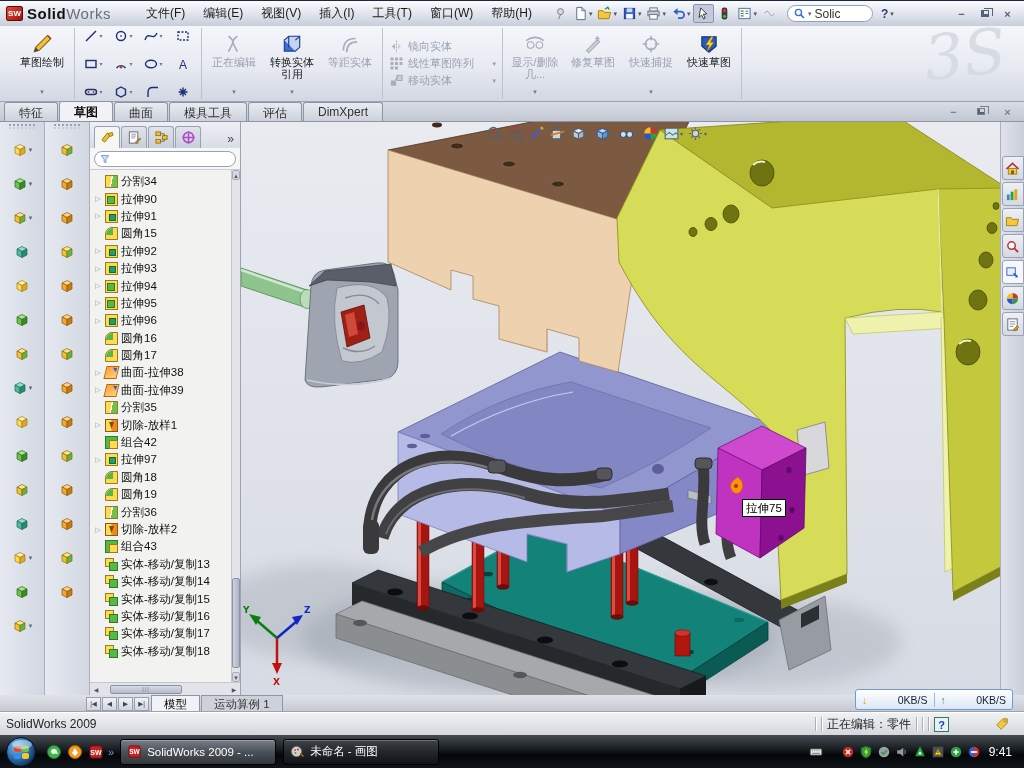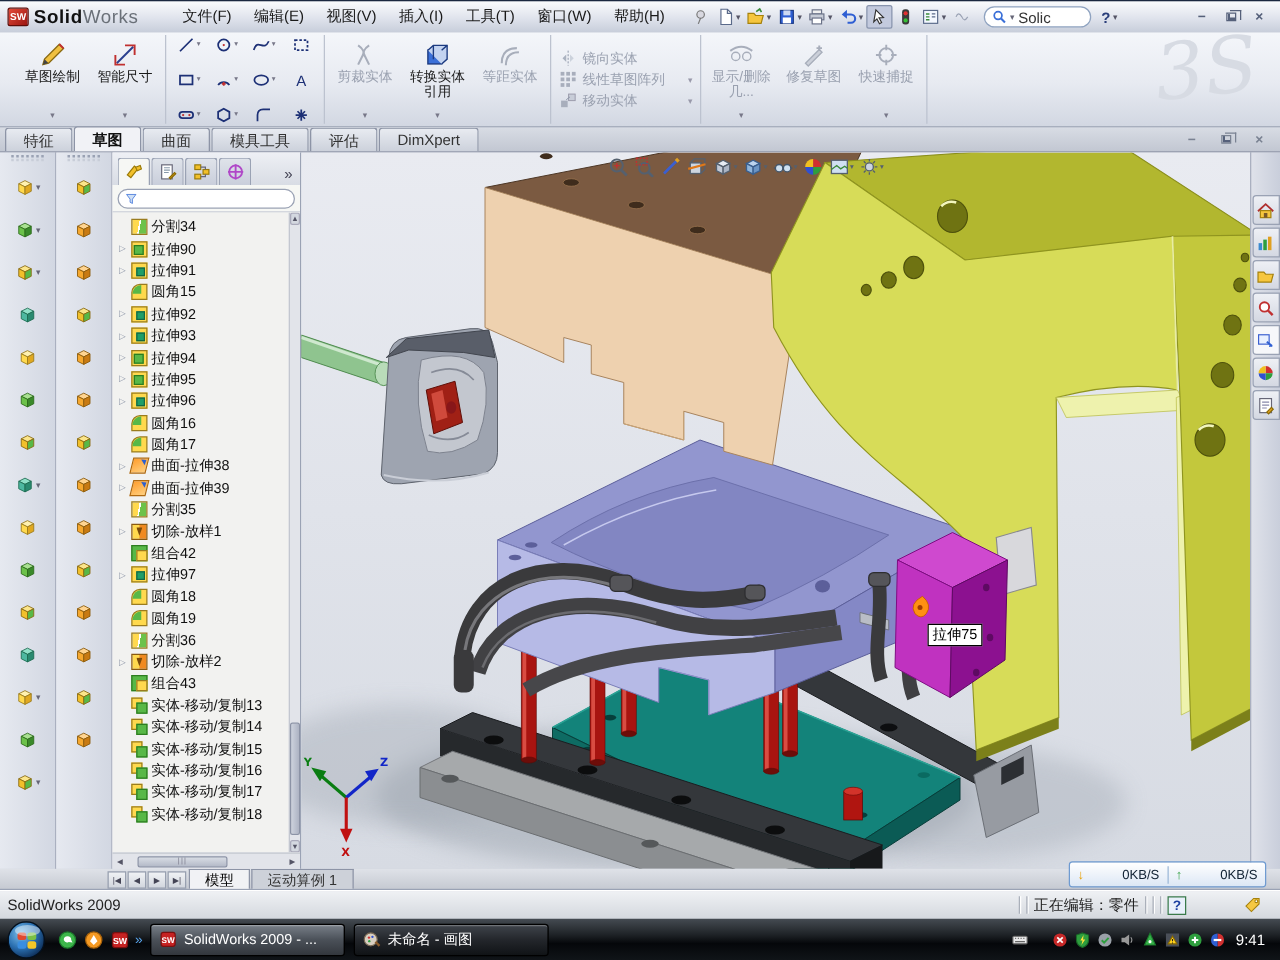--- a/index.html
+++ b/index.html
@@ -254,29 +254,20 @@
   <div class="cgroup">
         <div class="bigbtn ">
           <svg width="22" height="22" viewBox="0 0 20 20">
             <path d="M3 17 l1.2-4 L15 2.2 18 5.2 7.2 16z" fill="#f0c040" stroke="#8a6a10"></path>
             <path d="M3 17 l1.2-4 2.8 2.8z" fill="#444"></path>
             <path d="M15 2.2 l3 3" stroke="#c03030" stroke-width="1.4"></path>
           </svg>
           <span class="lbl">草图绘制</span>
           <span class="dd">▾</span>
         </div>
-        <div class="bigbtn ">
-          <svg width="22" height="22" viewBox="0 0 20 20">
-            <path d="M4 16 L16 4" stroke="#2a3f8f" stroke-width="1.4"></path>
-            <path d="M3 10 v7 h7" fill="none" stroke="#c03030" stroke-width="1.4"></path>
-            <path d="M10 3 h7 v7" fill="none" stroke="#c03030" stroke-width="1.4"></path>
-          </svg>
-          <span class="lbl">智能尺寸</span>
-          <span class="dd">▾</span>
-        </div>
       </div>
       <div class="cgroup entgrid">
         <span class="entcell">
           <svg width="16" height="16" viewBox="0 0 16 16">
             <g fill="none" stroke="#1d3076" stroke-width="1.4">
               <path d="M3 13 L13 3"></path>
             </g>
           </svg>
           <span class="dd">▾</span>
         </span>
@@ -367,21 +358,21 @@
               <path d="M8 3.5 V12.5 M3.5 8 H12.5 M5 5 L11 11 M11 5 L5 11"></path>
             </g>
           </svg>
         </span>
       </div>
       <div class="cgroup">
         <div class="bigbtn off">
           <svg width="22" height="22" viewBox="0 0 20 20">
             <path d="M5 3 q6 4 3 8 q-2 4 -3 6 M13 3 q-6 4 -3 8 q2 4 3 6" fill="none" stroke="#8a93a5" stroke-width="1.5"></path>
           </svg>
-          <span class="lbl">剪裁实体</span>
+          <span class="lbl">正在编辑</span>
           <span class="dd">▾</span>
         </div>
         <div class="bigbtn ">
           <svg width="22" height="22" viewBox="0 0 20 20">
             <rect x="3" y="6.5" width="10" height="10" fill="#3a6fd8" stroke="#1c3a80"></rect>
             <path d="M3 6.5 l4-3.5 h10 v10 l-4 3.5" fill="#c3d3f0" stroke="#1c3a80"></path>
             <path d="M7 3 v10 M17 3 l-4 3.5" fill="none" stroke="#1c3a80"></path>
           </svg>
           <span class="lbl">转换实体引用</span>
           <span class="dd">▾</span>
@@ -447,20 +438,28 @@
           <span class="lbl">修复草图</span>
           <span class="dd">&nbsp;</span>
         </div>
         <div class="bigbtn off">
           <svg width="22" height="22" viewBox="0 0 20 20">
             <circle cx="10" cy="10" r="5" fill="none" stroke="#8a93a5" stroke-width="1.4"></circle>
             <path d="M10 2.5 v4 M10 13.5 v4 M2.5 10 h4 M13.5 10 h4" stroke="#8a93a5" stroke-width="1.4"></path>
           </svg>
           <span class="lbl">快速捕捉</span>
           <span class="dd">▾</span>
+        </div>
+        <div class="bigbtn ">
+          <svg width="22" height="22" viewBox="0 0 20 20">
+            <path d="M3.5 3.5 h13 v8.5 l-6.5 5.5 -6.5-5.5z" fill="#2a57c0" stroke="#16336f"></path>
+            <path d="M12 3.5 l-5 7.5 h3.2 l-2.2 6 6.5-8.5 h-3.2 l2.5-5z" fill="#ffd518" stroke="#9a7200" stroke-width=".5"></path>
+          </svg>
+          <span class="lbl">快速草图</span>
+          <span class="dd">&nbsp;</span>
         </div>
       </div>
     </div>
 
   <div class="tabbar">
     <div class="docwin">
       <span class="winbtn">−</span>
       <span class="winbtn">
           <span class="rsq"></span>
         </span>

